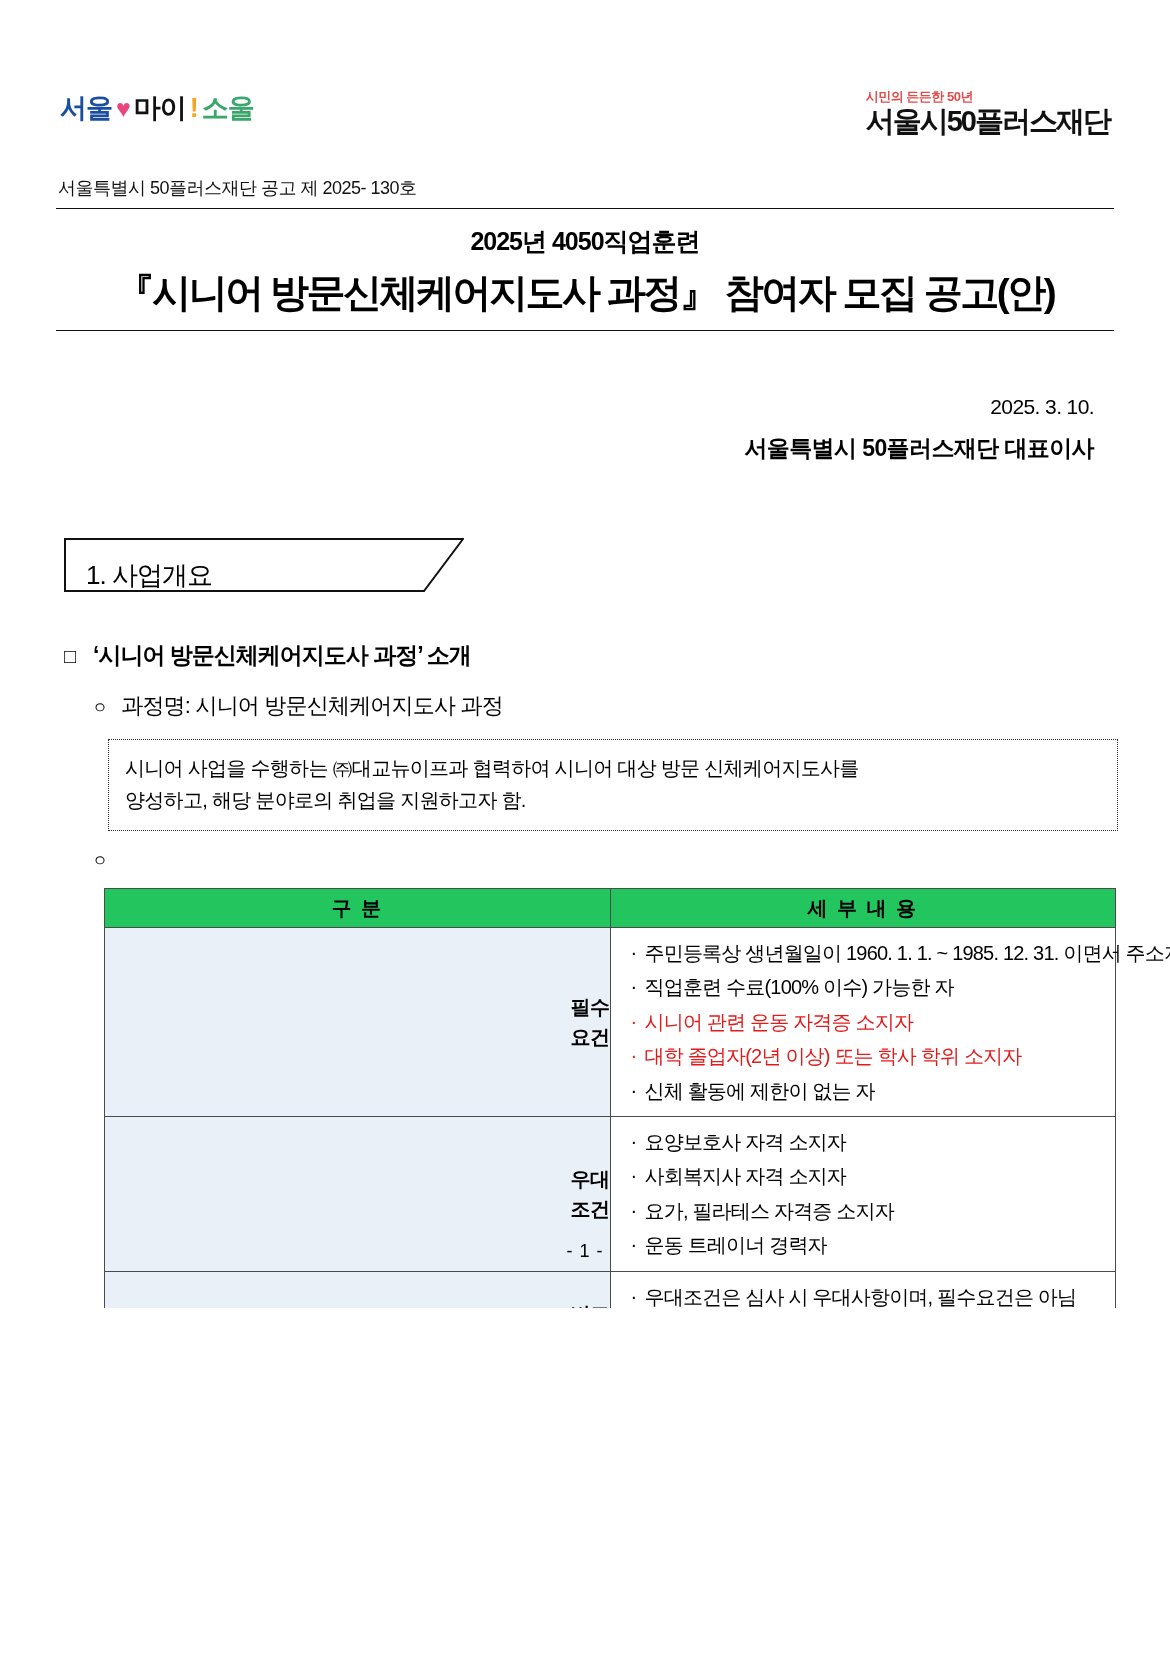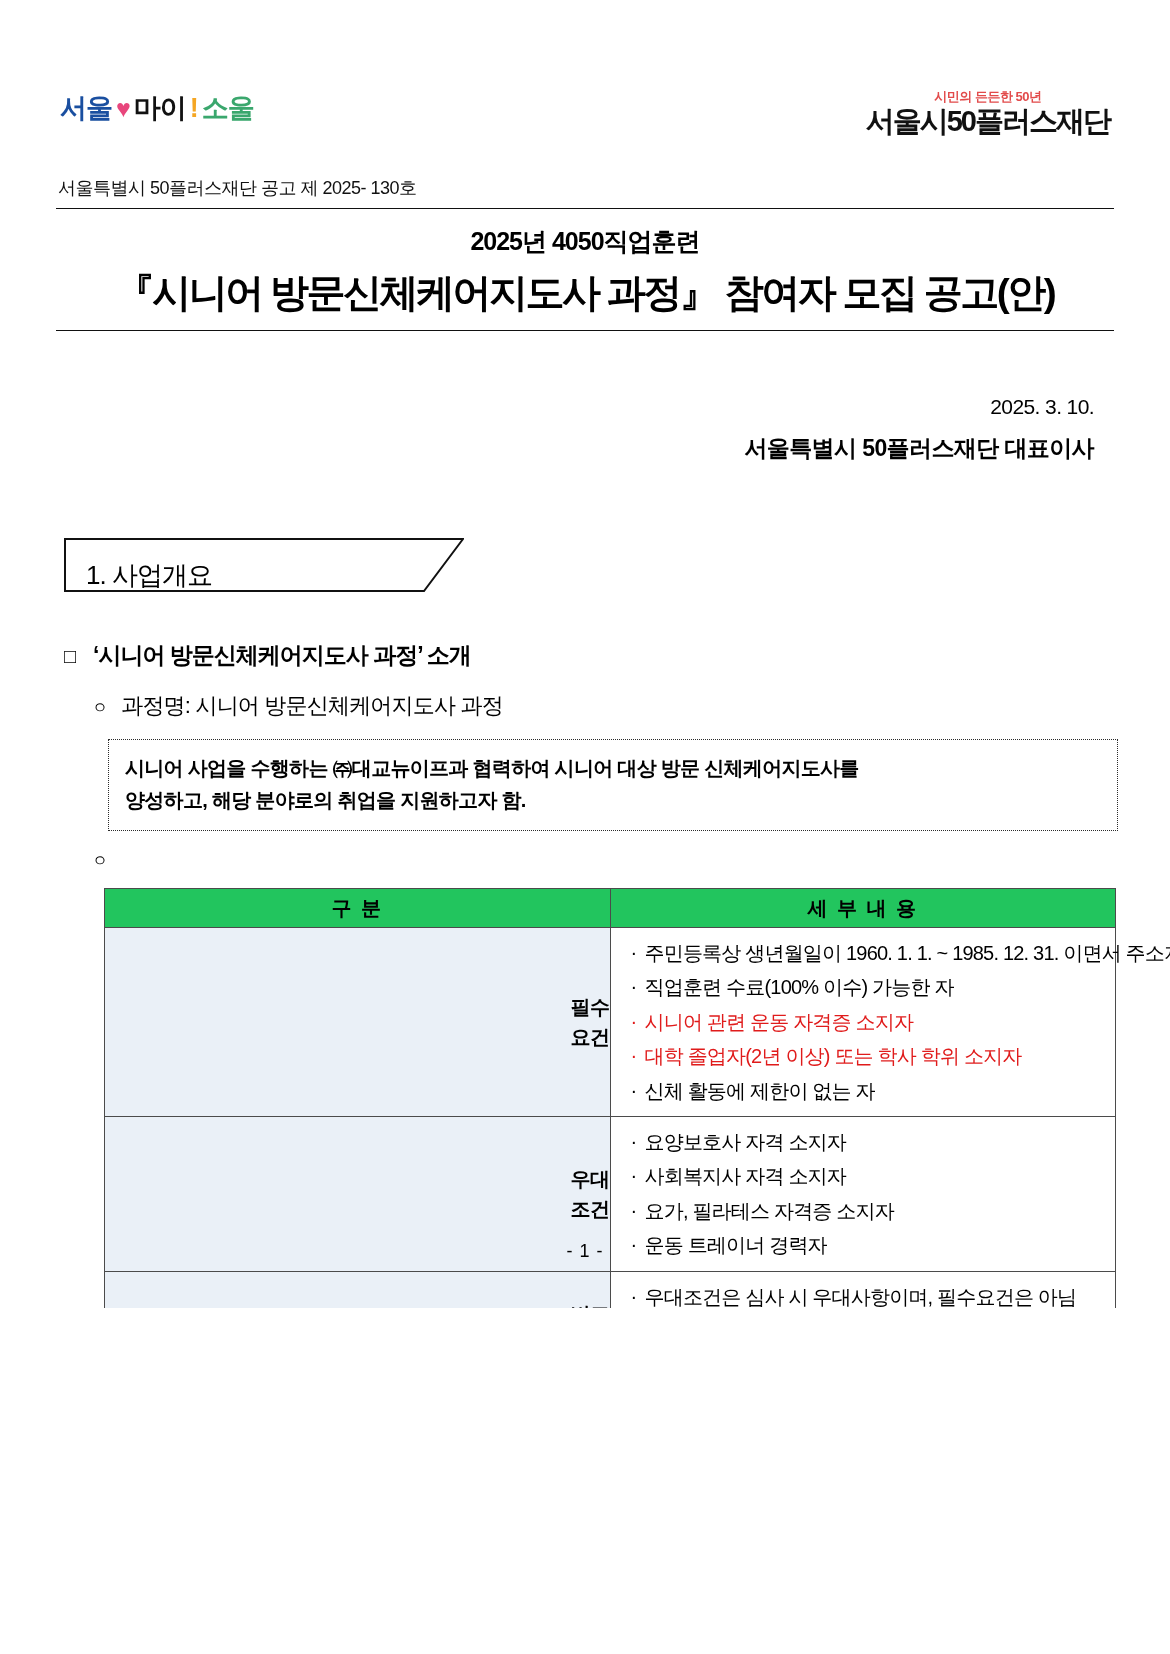--- a/index.html
+++ b/index.html
@@ -39,21 +39,21 @@
     font-size: 27px;
     letter-spacing: -1px;
   }
   .logo-left .seoul { color: #1a4fa0; }
   .logo-left .heart { color: #e8467c; font-size: 25px; }
   .logo-left .my { color: #111; }
   .logo-left .bang { color: #f5a623; font-weight: bold; }
   .logo-left .soul { color: #3aa76d; }
 
   .logo-right {
-    text-align: center;
+    text-align: left;
     line-height: 1.05;
   }
   .logo-right .tagline {
     font-size: 13px;
     font-weight: bold;
     color: #e24b4b;
     letter-spacing: -0.5px;
     margin-bottom: 2px;
   }
   .logo-right .brand {
@@ -182,21 +182,20 @@
   
   .dotted-box {
     margin: 18px 0 0 52px;
     width: 1010px;
     border: 1.2px dotted #2b2b2b;
     box-sizing: border-box;
     padding: 12px 16px 14px 16px;
     font-size: 20px;
     line-height: 1.6;
     letter-spacing: -0.7px;
-    font-weight: bold;
   }
   .dotted-box div { white-space: nowrap; }
 
   
   table.req {
     margin: 16px 0 0 48px;
     border-collapse: collapse;
     width: 1012px;
     table-layout: fixed;
   }

